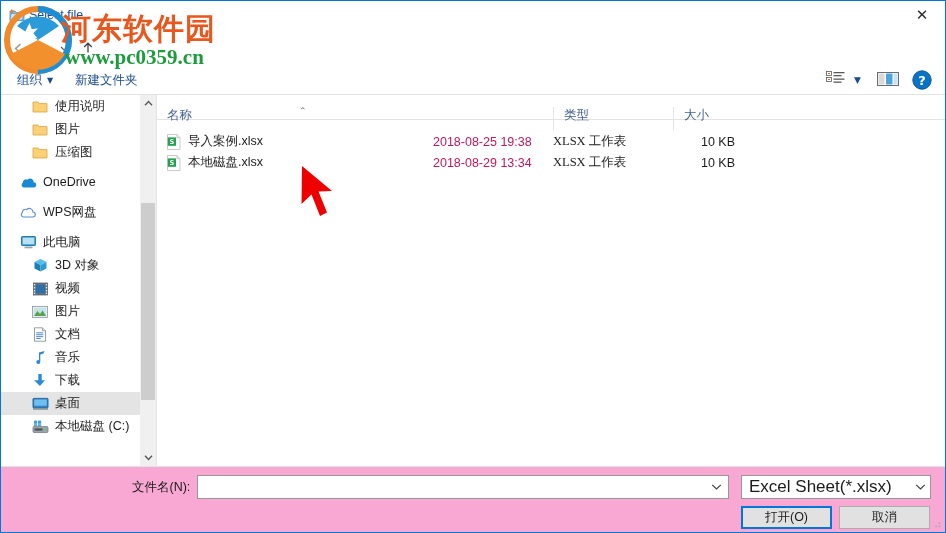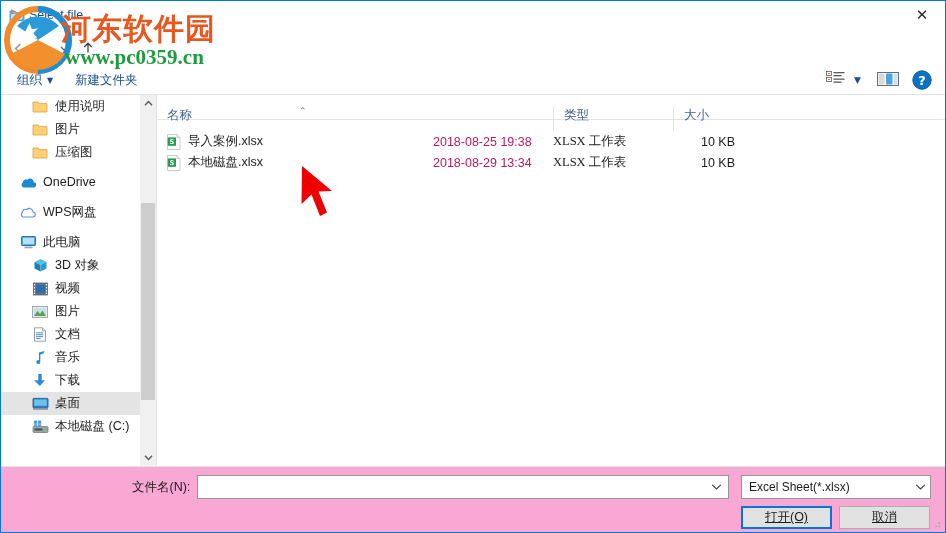--- a/index.html
+++ b/index.html
@@ -211,34 +211,33 @@
     position: absolute; right: 2px; top: 0; width: 20px; height: 22px;
     display: flex; align-items: center; justify-content: center;
     color: #3d3d3d; font-size: 10px; font-family: "DejaVu Sans", sans-serif;
   }
   #filter-combo {
     position: absolute; left: 740px; top: 8px; width: 190px; height: 24px;
     border: 1px solid #979797; background: #ffffff;
     display: flex; align-items: center;
   }
   #filter-text {
-    padding-left: 7px; font-size: 12px; color: #1b1b1b; flex: 1 1 auto;
+    padding-left: 7px; font-size: 17px; color: #1b1b1b; flex: 1 1 auto;
   }
   #filter-caret {
     width: 20px; height: 22px; display: flex; align-items: center;
     justify-content: center; color: #3d3d3d; font-size: 10px;
     font-family: "DejaVu Sans", sans-serif;
   }
   .dlg-btn {
     position: absolute; top: 39px; height: 23px; width: 91px;
     background: #e1e1e1; border: 1px solid #adadad;
     font-size: 12.5px; color: #1b1b1b;
     display: flex; align-items: center; justify-content: center;
     font-family: "Liberation Sans", sans-serif;
-    text-decoration: underline;
   }
   #btn-open   { left: 740px; border: 2px solid #0078d7; background: #e1e1e1; }
   #btn-cancel { left: 838px; }
   #resize-grip {
     position: absolute; right: 3px; bottom: 3px; width: 12px; height: 12px;
   }
 
   
   #watermark {
     position: absolute; left: 0; top: 0; width: 250px; height: 75px;

